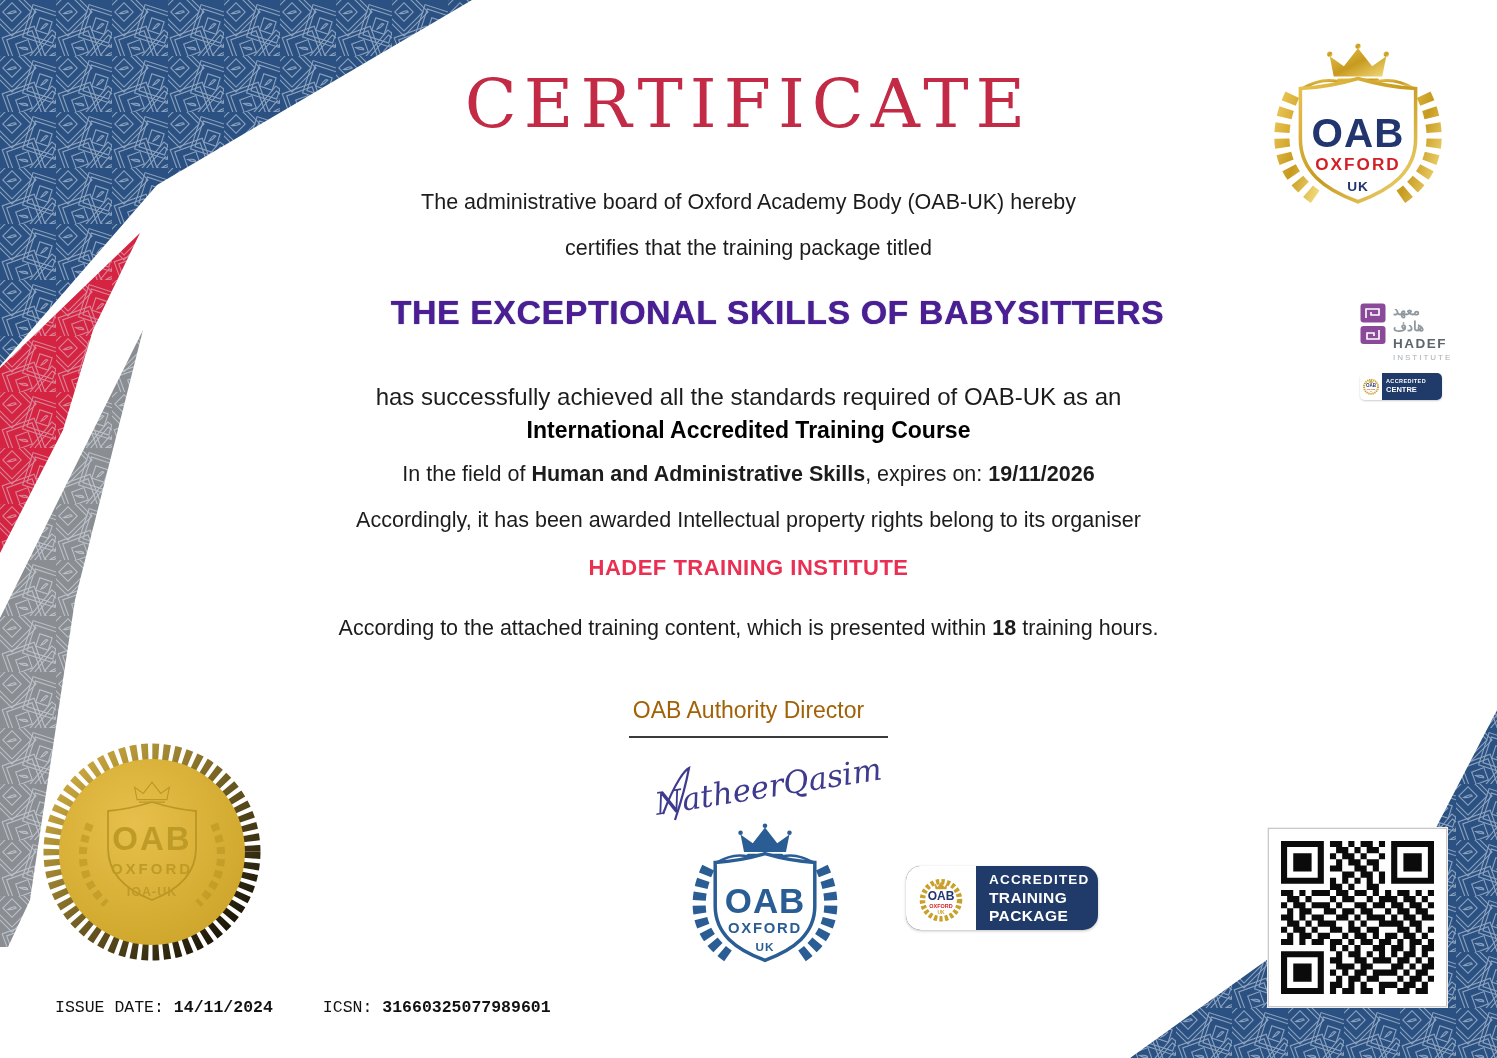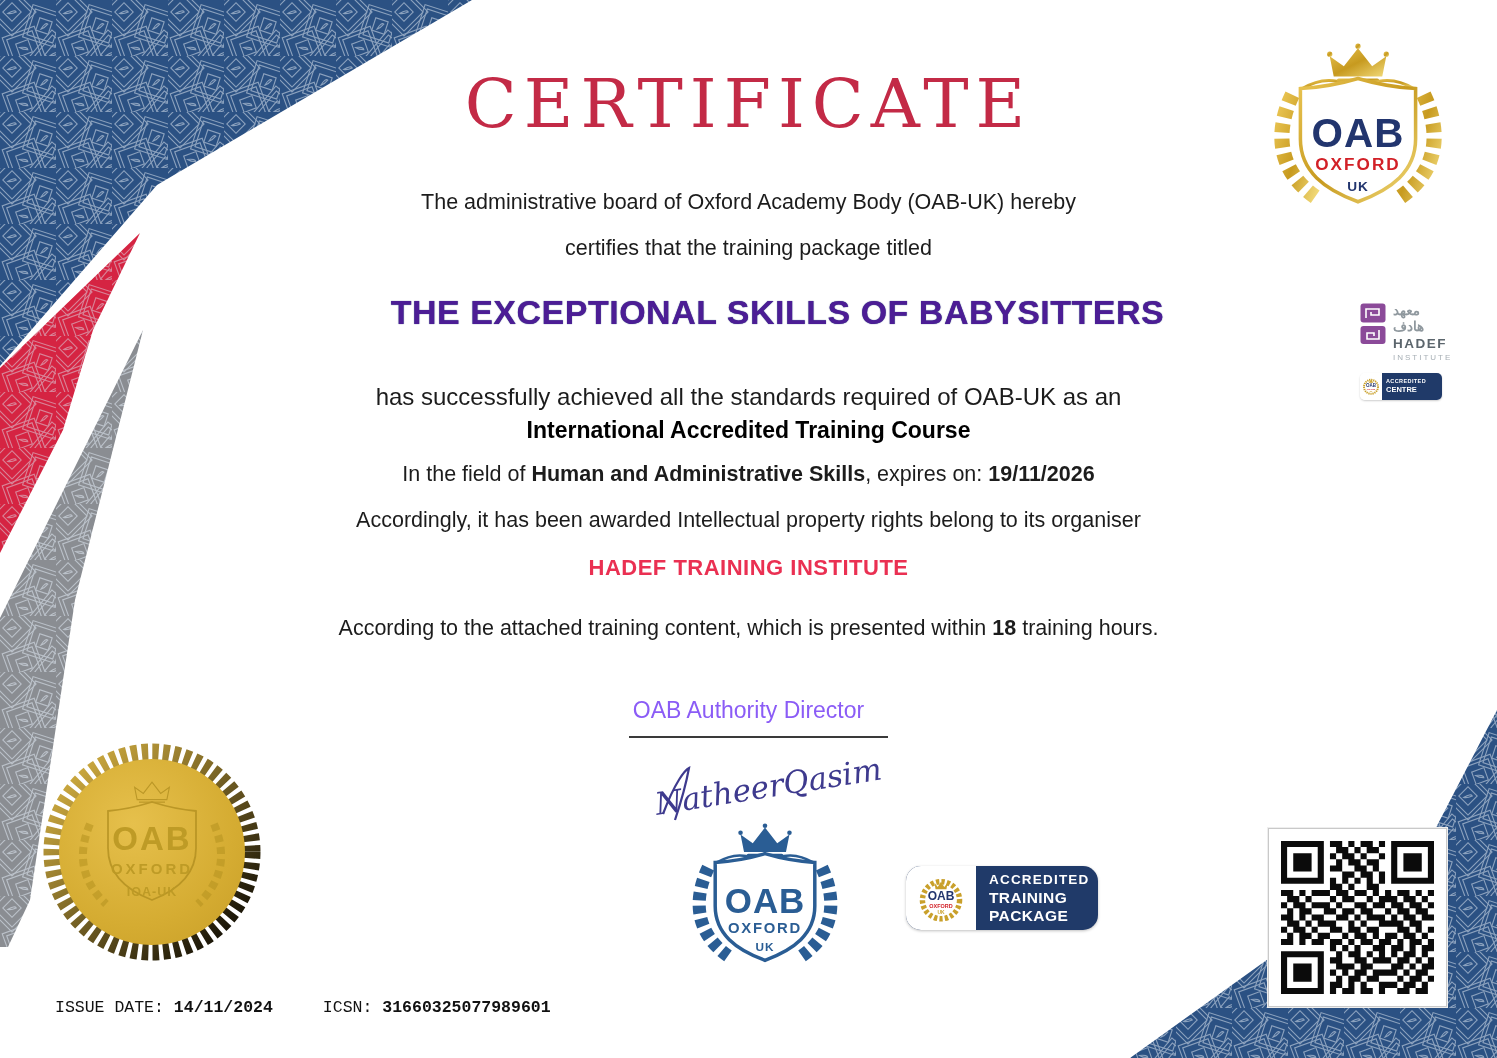--- a/index.html
+++ b/index.html
@@ -14,21 +14,21 @@
   .intro1{top:190px;font-size:21.5px;}
   .intro2{top:236px;font-size:21.5px;}
   .course{top:293px;font-size:34px;font-weight:700;color:#4c1d95;letter-spacing:.5px;
     text-shadow:0 0 1px #1e3c6e;padding-left:29px;}
   .achieved{top:370px;font-size:24px;margin-top:13px;}
   .accred{top:417px;font-size:23px;font-weight:700;color:#000000;}
   .field{top:462px;font-size:21.5px;}
   .awarded{top:508px;font-size:21.5px;}
   .organiser{top:555px;font-size:22px;font-weight:700;color:#EA3052;letter-spacing:.5px;}
   .hours{top:616px;font-size:21.5px;}
-  .director{top:697px;font-size:23px;color:#8b5cf6;}
+  .director{top:697px;font-size:23px;color:#a16207;}
   .b{font-weight:700;}
   .sig-rule{position:absolute;left:629px;top:736px;width:259px;height:2px;background:#3a3a3a;}
   .signature-wrap{position:absolute;left:645px;top:742px;width:250px;height:100px;}
   .seal{position:absolute;left:42px;top:728px;}
   .qr-box{position:absolute;left:1268px;top:828px;width:177px;height:177px;background:#ffffff;
     border:1px solid #c9c9c9;box-shadow:0 0 0 1px #eee;}
   .qr-box svg{position:absolute;left:12px;top:12px;}
   .logo-tr{position:absolute;left:1262px;top:42px;}
   .logo-bc{position:absolute;left:682px;top:822px;}
   .badge{position:absolute;left:906px;top:866px;width:192px;height:64px;border-radius:15px;

